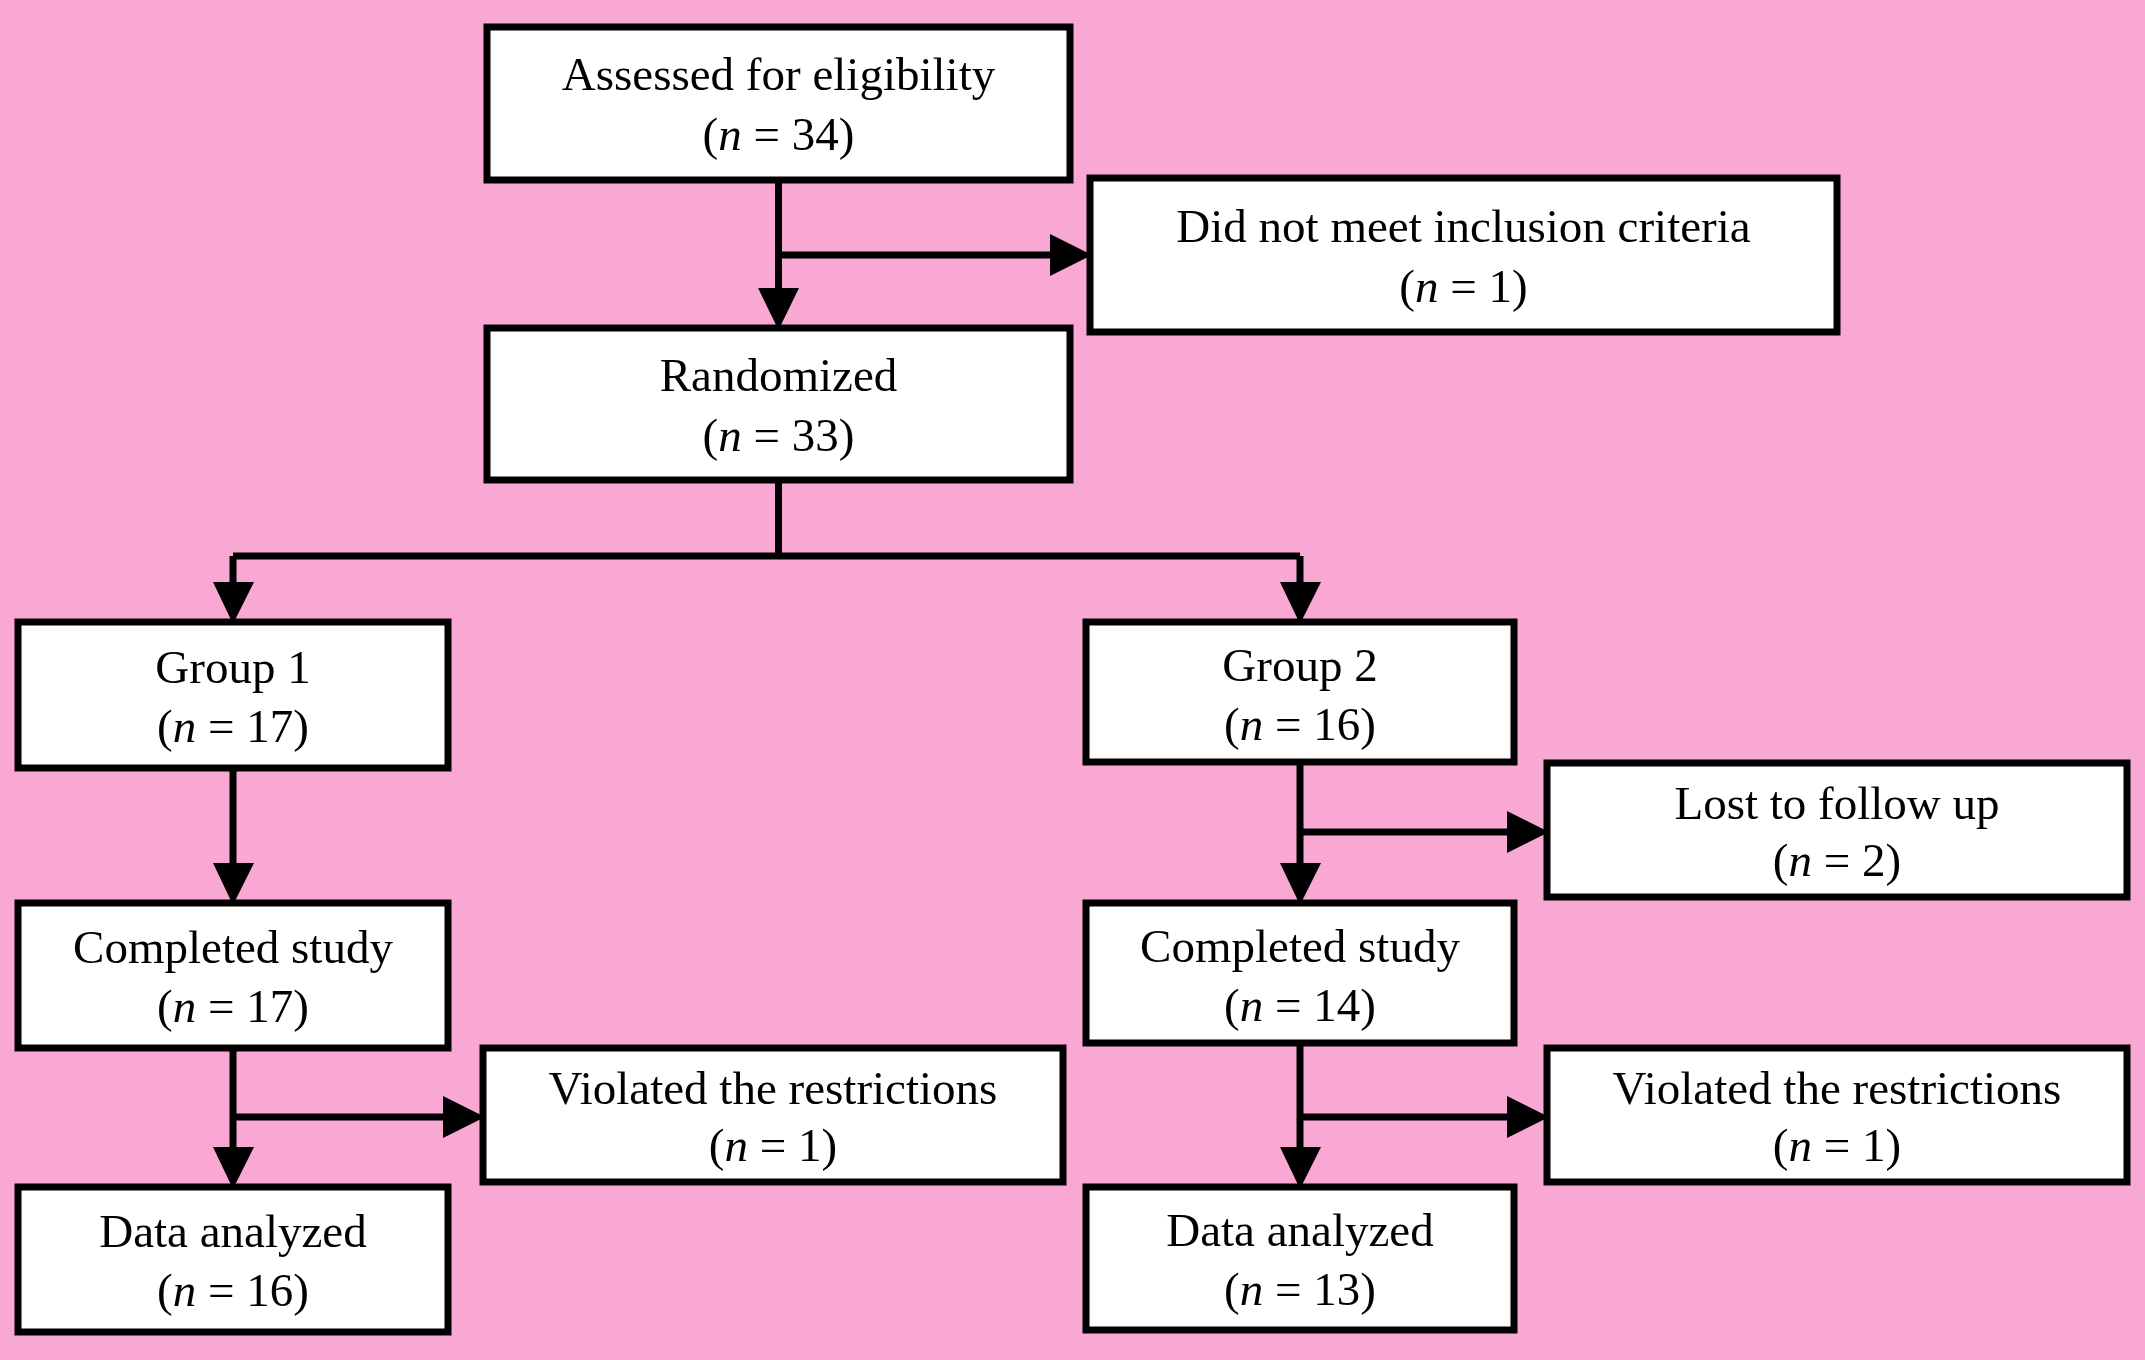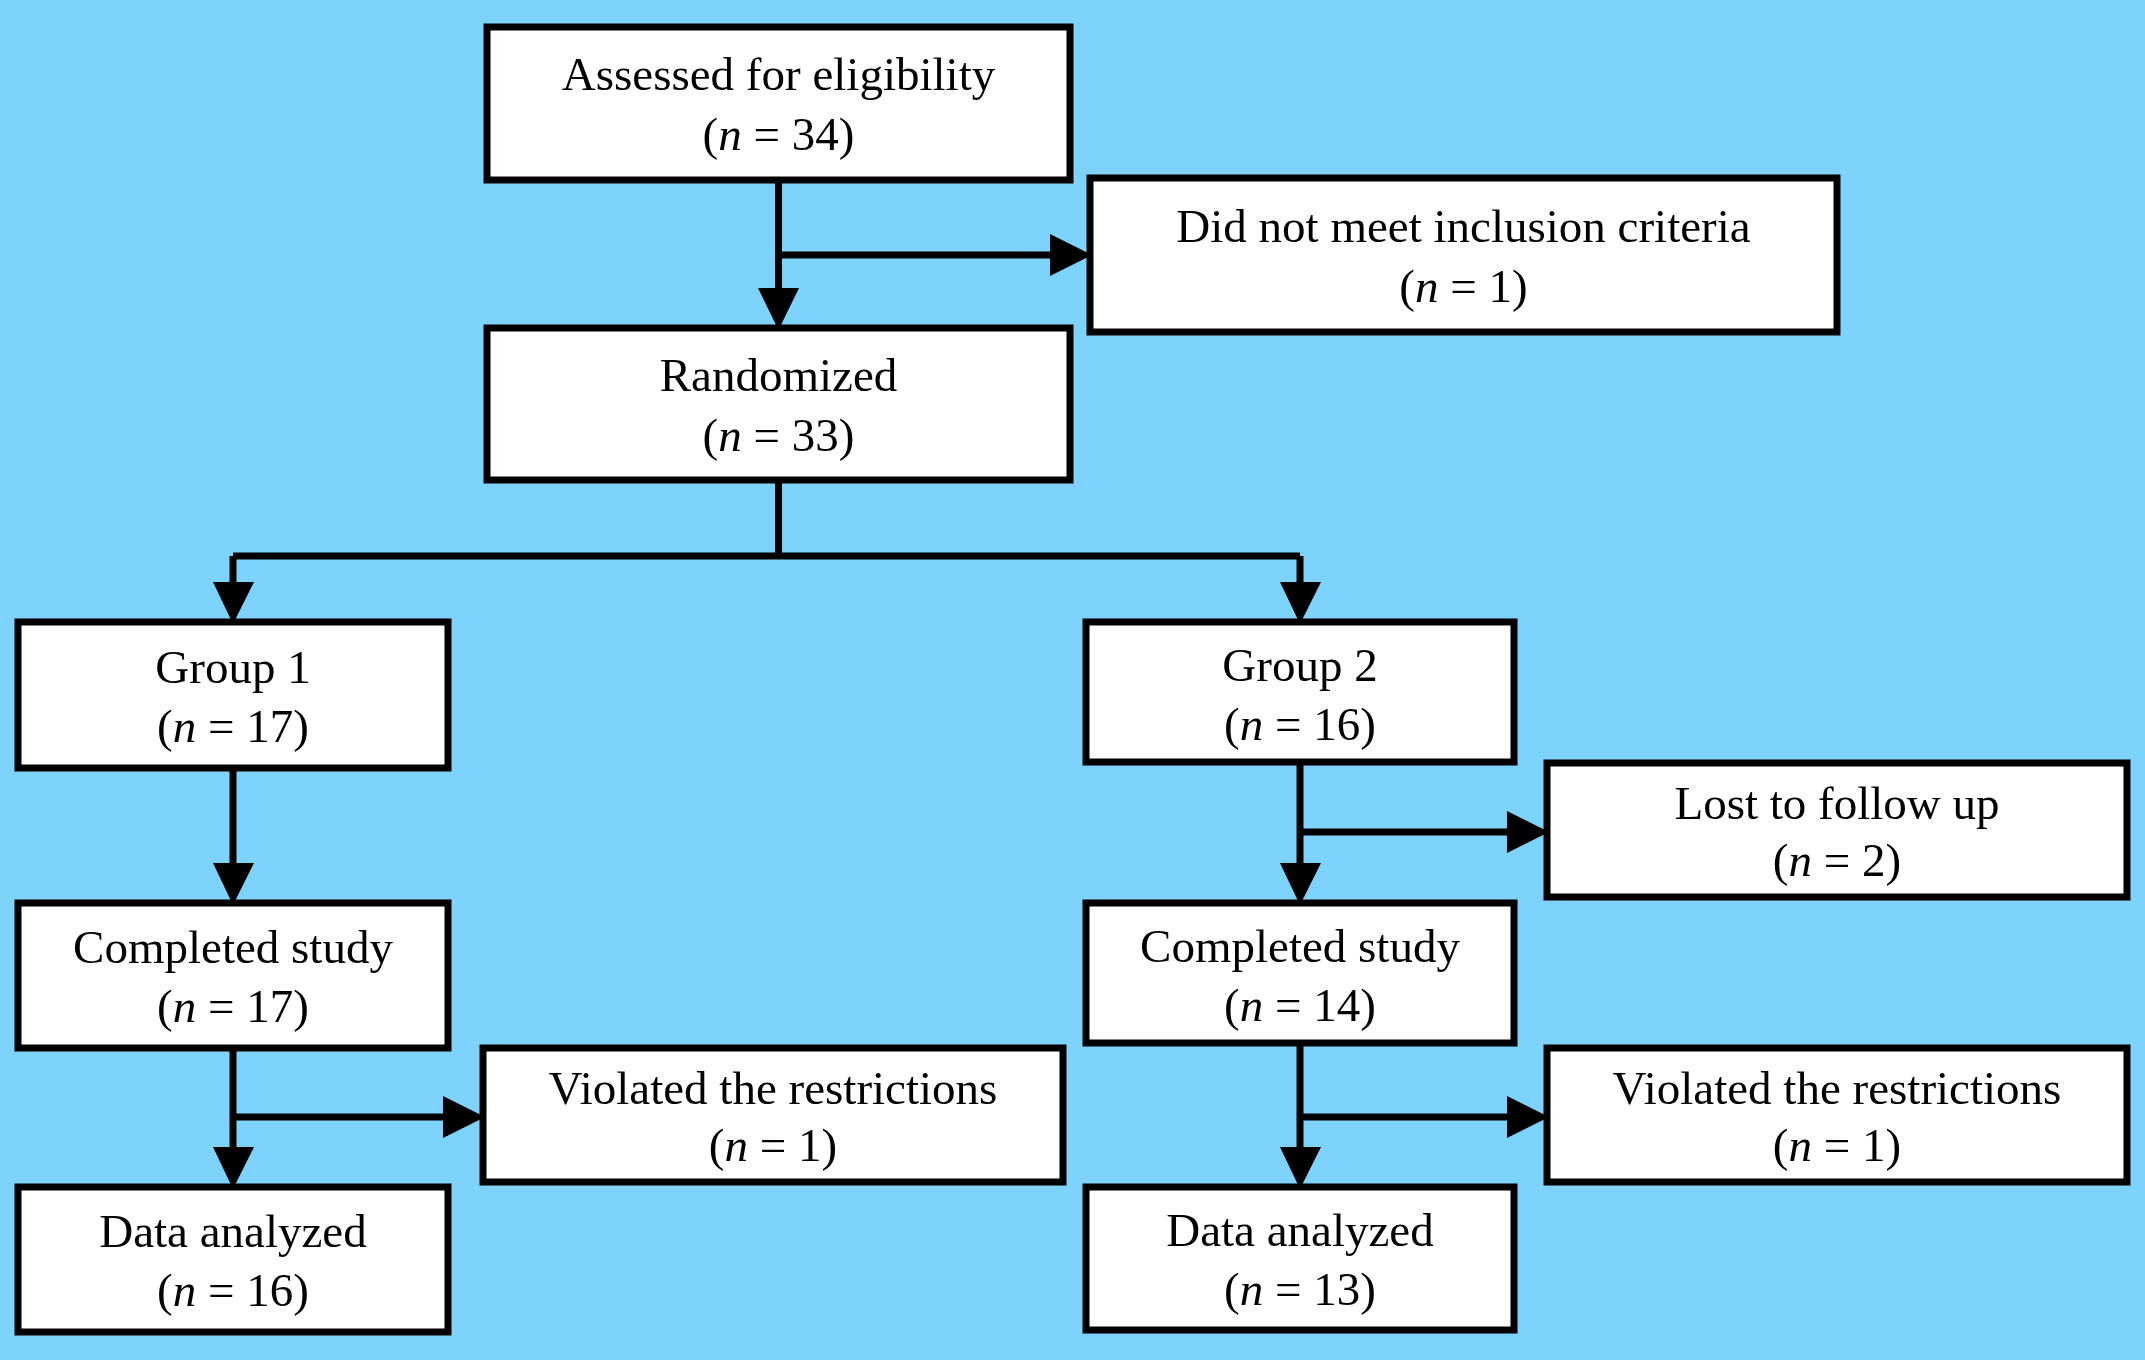--- a/index.html
+++ b/index.html
@@ -8,21 +8,21 @@
     padding: 0;
     background: #ffffff;
   }
   body {
     font-family: "Liberation Serif", "DejaVu Serif", serif;
   }
   #diagram-root {
     position: relative;
     width: 2145px;
     height: 1360px;
-    background: #7dd3fc;
+    background: #f9a8d4;
     overflow: hidden;
   }
   svg#flow-svg {
     position: absolute;
     top: 0;
     left: 0;
     width: 2145px;
     height: 1360px;
     display: block;
   }

